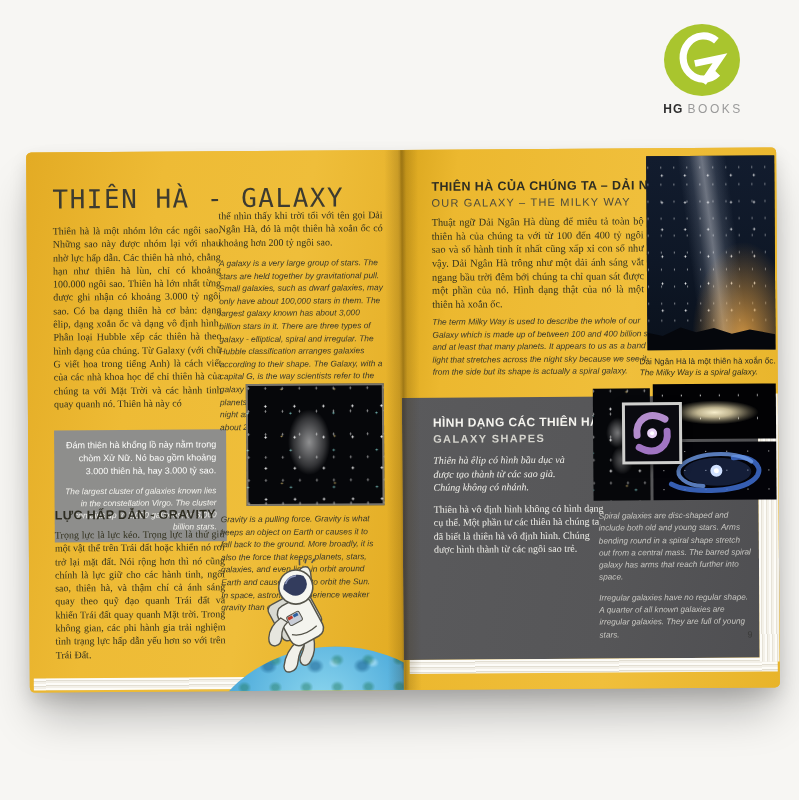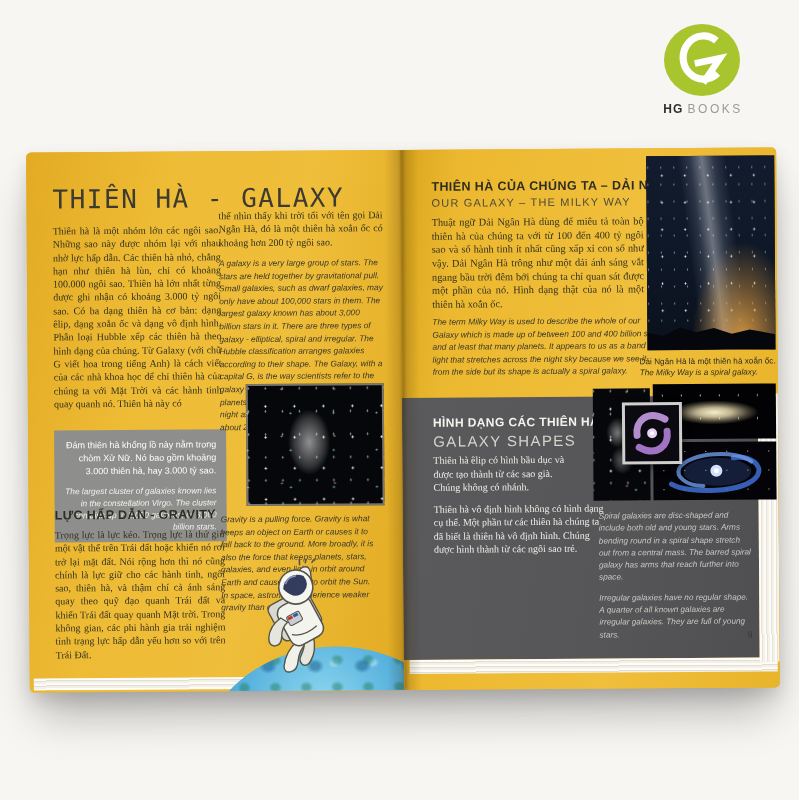--- a/index.html
+++ b/index.html
@@ -88,21 +88,21 @@
     font-family:"Liberation Sans",sans-serif;}
   .mw-caption .en-c{font-size:8.2px;color:#33321f;margin:0;font-style:italic;line-height:1.4;}
 
   
   .gray-section{position:absolute;left:0;top:248px;width:356px;height:262px;
     background:linear-gradient(100deg,#5a5a5c 0%,#565658 60%,#4f4f52 100%);}
   .vn-w{font-family:"Liberation Serif",serif;color:#efeee8;font-size:10px;line-height:1.35;
     margin:0 0 8px;text-align:left;}
   .en-w{font-style:italic;color:#c7c6c1;font-size:8.2px;line-height:1.5;margin:0 0 8px;}
   .h-shapes{font-weight:bold;color:#f4f3ee;font-size:12px;letter-spacing:.4px;}
-  .h-shapes-sub{color:#d5d4cd;font-size:15px;letter-spacing:1.4px;}
+  .h-shapes-sub{color:#d5d4cd;font-size:11px;letter-spacing:1.4px;font-weight:bold;}
 
   .collage-irregular{left:191px;top:240px;width:57px;height:112px;z-index:4;}
   .collage-irregular .blob{position:absolute;left:10%;top:15%;width:75%;height:70%;
     background:radial-gradient(ellipse 40% 28% at 45% 35%,rgba(255,255,255,.5),rgba(255,255,255,0) 70%),
                radial-gradient(ellipse 38% 26% at 55% 70%,rgba(255,255,255,.4),rgba(255,255,255,0) 70%);}
   .collage-elliptical{left:251px;top:236px;width:123px;height:55px;z-index:4;
     background-color:#020204;background-image:
       radial-gradient(ellipse 46% 28% at 50% 52%,#f7eecb 0%,rgba(240,226,180,.8) 30%,rgba(210,198,155,.3) 60%,rgba(210,198,155,0) 78%),
       radial-gradient(rgba(255,255,255,.8) .5px,rgba(255,255,255,0) 1px);
     background-size:auto,19px 23px;}
@@ -205,21 +205,21 @@
       <div class="abs mw-caption">
         <p class="vn-c">Dải Ngân Hà là một thiên hà xoắn ốc.</p>
         <p class="en-c">The Milky Way is a spiral galaxy.</p>
       </div>
 
       <div class="gray-section">
         <div class="abs h-shapes" style="left:31px;top:18px;">HÌNH DẠNG CÁC THIÊN HÀ</div>
         <div class="abs h-shapes-sub" style="left:31px;top:35px;">GALAXY SHAPES</div>
 
         <div class="abs" style="left:31px;top:56px;width:172px;">
-          <p class="vn-w" style="width:142px;">Thiên hà êlip có hình bầu dục và được tạo thành từ các sao già. Chúng không có nhánh.</p>
+          <p class="vn-w" style="width:142px;font-style:italic;">Thiên hà êlip có hình bầu dục và được tạo thành từ các sao già. Chúng không có nhánh.</p>
           <p class="vn-w">Thiên hà vô định hình không có hình dạng cụ thể. Một phần tư các thiên hà chúng ta đã biết là thiên hà vô định hình. Chúng được hình thành từ các ngôi sao trẻ.</p>
         </div>
 
         <div class="abs" style="left:196px;top:114px;width:154px;">
           <p class="en-w">Spiral galaxies are disc-shaped and include both old and young stars. Arms bending round in a spiral shape stretch out from a central mass. The barred spiral galaxy has arms that reach further into space.</p>
           <p class="en-w">Irregular galaxies have no regular shape. A quarter of all known galaxies are irregular galaxies. They are full of young stars.</p>
         </div>
       </div>
 
       <div class="abs starfield collage-irregular">

